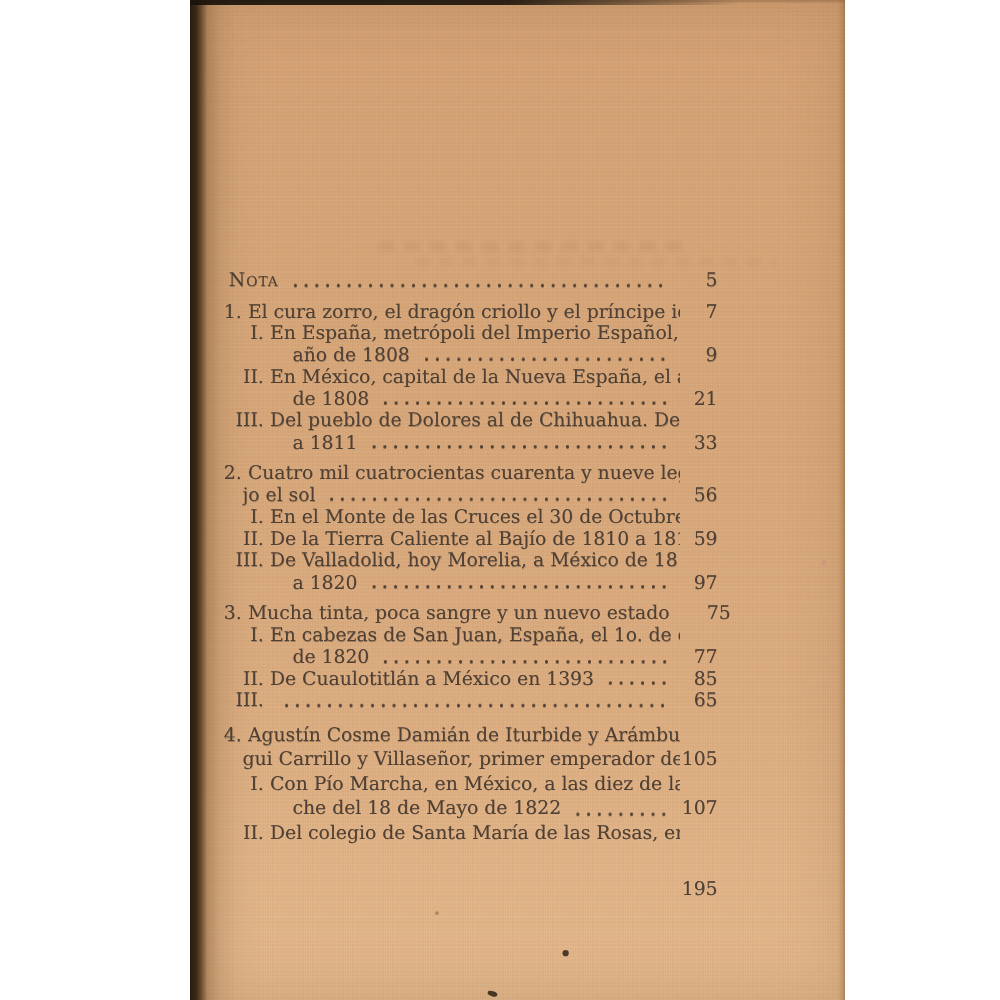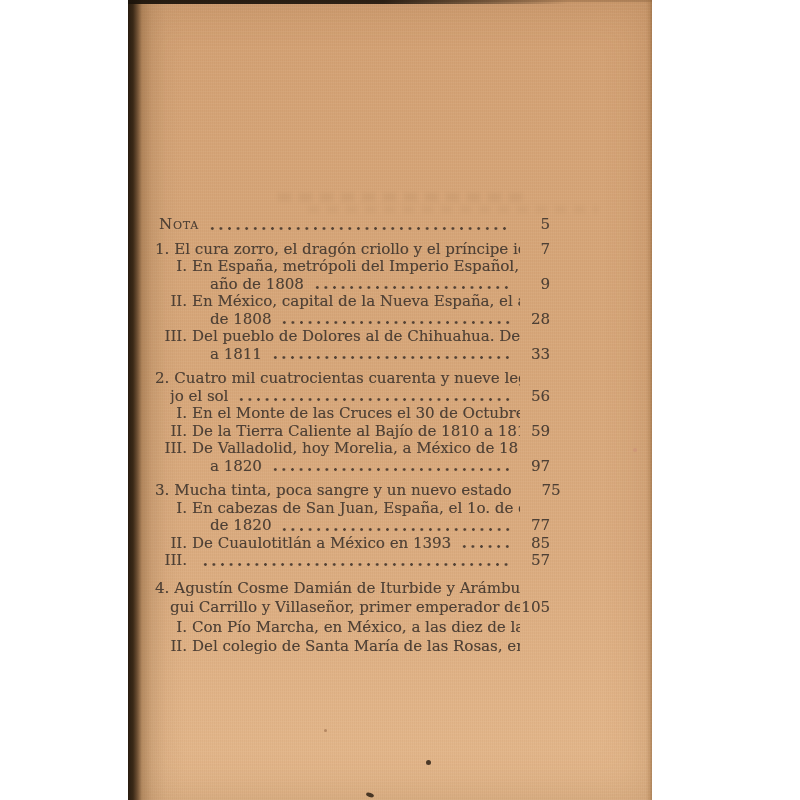--- a/index.html
+++ b/index.html
@@ -1,21 +1,21 @@
 <!DOCTYPE html>
 <html><head>
 <meta charset="utf-8">
 <style>
   html,body{margin:0;padding:0;background:#ffffff;width:800px;height:800px;overflow:hidden;}
   body{font-family:"DejaVu Serif","Liberation Serif",serif;}
 
   .scan-wrap{position:relative;width:800px;height:800px;background:#ffffff;}
 
   .page{
-    position:absolute;left:128px;top:0;width:524px;height:800px;
+    position:absolute;left:152px;top:0;width:524px;height:800px;
     background:linear-gradient(180deg,#d2a073 0%,#d5a477 18%,#d7a77a 45%,#dbac80 70%,#e1b488 88%,#e3b78b 100%);
     box-shadow:inset 0 0 46px rgba(125,84,44,0.22);
     color:#4e4035;
   }
 
   .grain{
     position:absolute;inset:0;pointer-events:none;
     background-image:
       repeating-linear-gradient(0deg,rgba(255,240,220,0.05) 0 1px,rgba(255,240,220,0) 1px 3px),
       repeating-linear-gradient(90deg,rgba(120,80,40,0.045) 0 1px,rgba(120,80,40,0) 1px 2px);
@@ -125,21 +125,21 @@
             <span class="pg">9</span>
           </div>
           <div class="row v-sub">
             <span class="lbl">II.</span>
             <span class="txt">En México, capital de la Nueva España, el año</span>
             <span class="pg"></span>
           </div>
           <div class="row v-subcont has-dots">
             <span class="txt">de 1808</span>
             <span class="dots"></span>
-            <span class="pg">28</span>
+            <span class="pg">21</span>
           </div>
           <div class="row v-sub">
             <span class="lbl">III.</span>
             <span class="txt">Del pueblo de Dolores al de Chihuahua. De 1810</span>
             <span class="pg"></span>
           </div>
           <div class="row v-subcont has-dots">
             <span class="txt">a 1811</span>
             <span class="dots"></span>
             <span class="pg">33</span>
@@ -196,45 +196,51 @@
           </div>
           <div class="row v-sub has-dots">
             <span class="lbl">II.</span>
             <span class="txt">De Cuaulotitlán a México en 1393</span>
             <span class="dots"></span>
             <span class="pg">85</span>
           </div>
           <div class="row v-sub has-dots">
             <span class="lbl">III.</span>
             <span class="dots"></span>
-            <span class="pg">57</span>
+            <span class="pg">65</span>
           </div>
         </div>
         <div class="section">
           <div class="row v-item">
             <span class="lbl">4.</span>
             <span class="txt">Agustín Cosme Damián de Iturbide y Arámburu Arre-</span>
             <span class="pg"></span>
           </div>
           <div class="row v-itemcont">
             <span class="txt">gui Carrillo y Villaseñor, primer emperador de México</span>
             <span class="pg">105</span>
           </div>
           <div class="row v-sub">
             <span class="lbl">I.</span>
             <span class="txt">Con Pío Marcha, en México, a las diez de la no-</span>
             <span class="pg"></span>
           </div>
+          <div class="row v-subcont has-dots">
+            <span class="txt">che del 18 de Mayo de 1822</span>
+            <span class="dots"></span>
+            <span class="pg">107</span>
+          </div>
           <div class="row v-sub">
             <span class="lbl">II.</span>
             <span class="txt">Del colegio de Santa María de las Rosas, en Va-</span>
             <span class="pg"></span>
           </div>
         </div>
       </div>
 
+    <div class="folio">195</div>
 
     <div class="speck speck-1"></div>
     <div class="speck speck-2"></div>
     <div class="speck speck-3"></div>
     <div class="speck speck-4"></div>
   </div>
 </div>
 
 </body></html>

